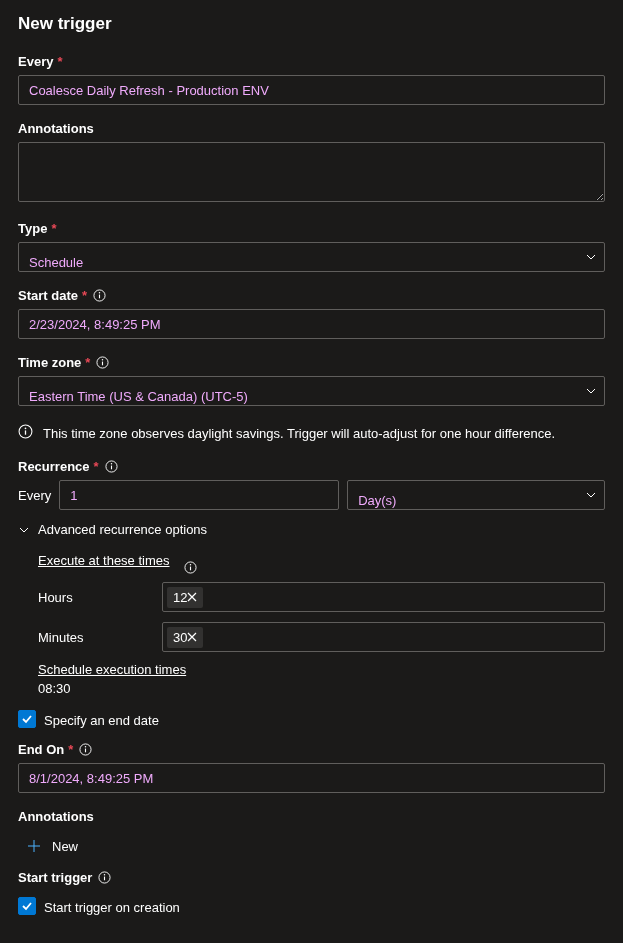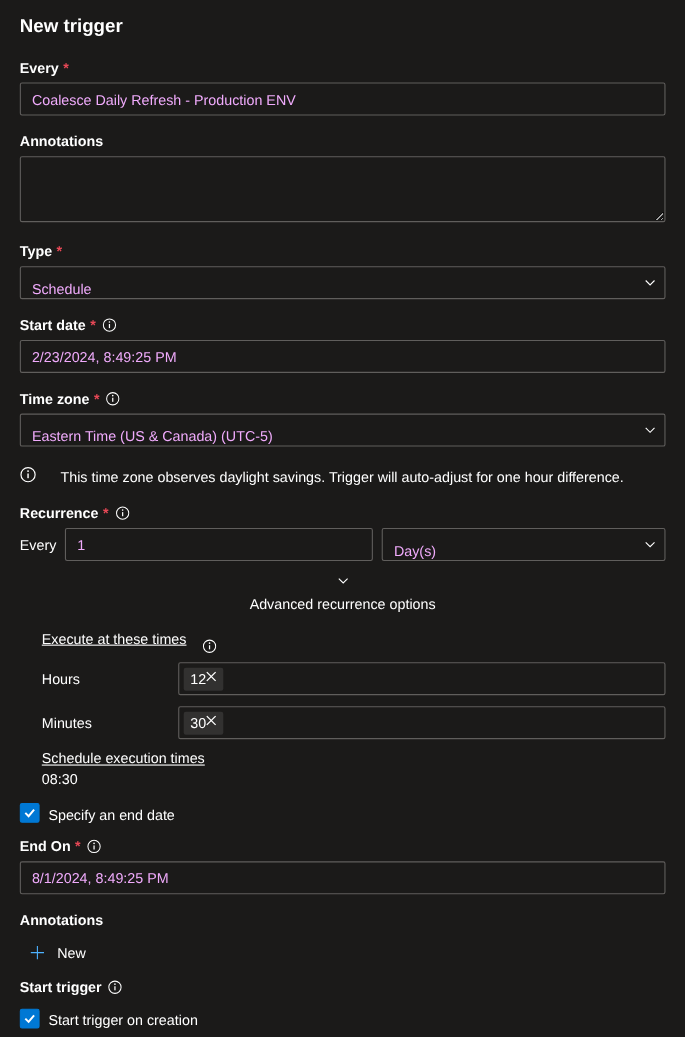--- a/index.html
+++ b/index.html
@@ -75,21 +75,21 @@
     .chevron-down {
       position: absolute;
       right: 8px;
       top: 50%;
       transform: translateY(-50%);
       pointer-events: none;
     }
     .info-banner {
       display: flex;
       align-items: flex-start;
-      gap: 22px;
+      gap: 10px;
       margin-top: 18px;
       margin-bottom: 18px;
     }
     .info-banner-text {
       font-size: 13px;
       padding-top: 2px;
     }
     .recurrence-row {
       display: flex;
       align-items: center;
@@ -104,21 +104,20 @@
     .recurrence-unit {
       flex: 1;
     }
     .collapsible-header {
       display: flex;
       align-items: center;
       gap: 8px;
       margin-top: 12px;
       margin-bottom: 16px;
       cursor: pointer;
-      flex-direction: column;
     }
     .collapsible-header-text {
       font-size: 13px;
     }
     .advanced-section {
       padding-left: 20px;
     }
     .section-title {
       font-size: 13px;
       text-decoration: underline;
@@ -144,21 +143,21 @@
       display: flex;
       align-items: center;
       background-color: #1b1a19;
       border: 1px solid #605e5c;
       height: 30px;
       padding: 2px 4px;
       border-radius: 2px;
     }
     .tag {
       display: inline-flex;
-      align-items: flex-start;
+      align-items: center;
       background-color: #323130;
       padding: 3px 6px;
       font-size: 13px;
       gap: 0;
       border-radius: 2px;
     }
     .tag-close {
       cursor: pointer;
       display: inline-flex;
     }

